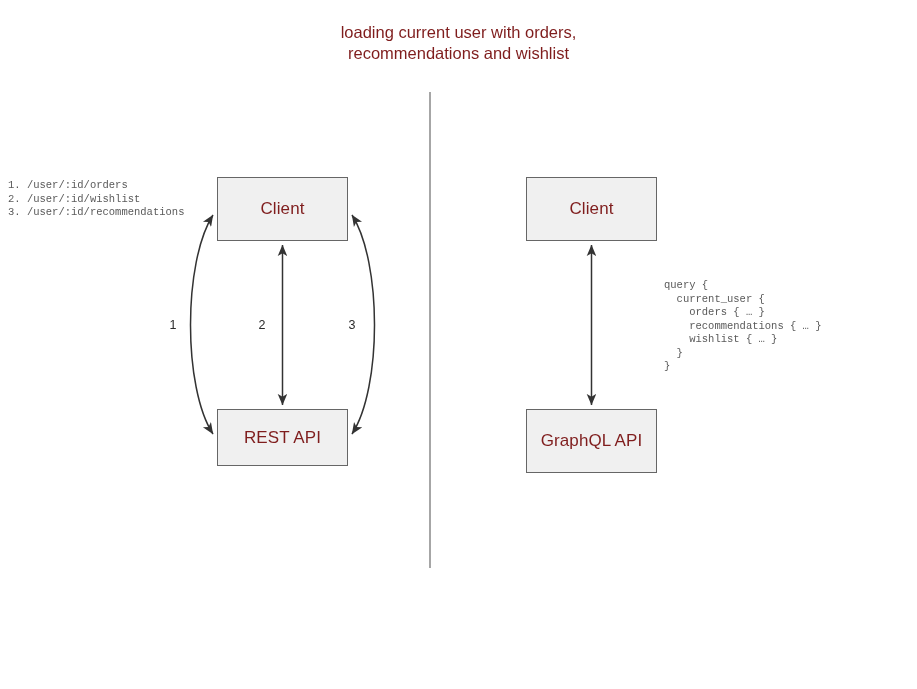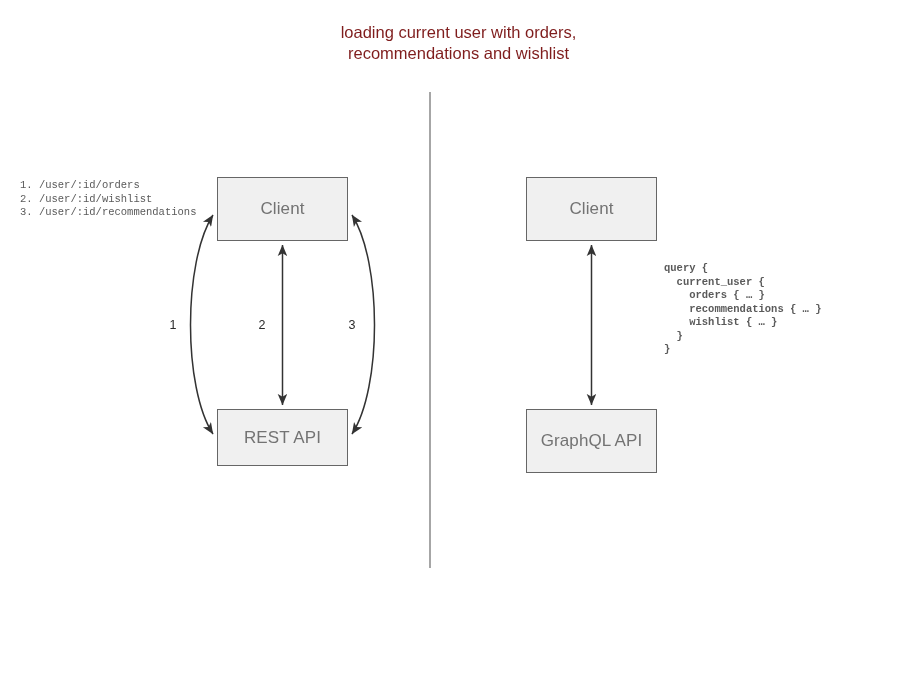--- a/index.html
+++ b/index.html
@@ -51,21 +51,21 @@
   
   .node {
     position: absolute;
     box-sizing: border-box;
     background: #f0f0f0;
     border: 1.4px solid #666666;
     display: flex;
     align-items: center;
     justify-content: center;
     font-size: 17px;
-    color: #737373;
+    color: #7f1d1d;
     letter-spacing: .1px;
   }
   .node-client-rest  { left: 217px; top: 177px; width: 131px; height: 64px; }
   .node-rest-api     { left: 217px; top: 409px; width: 131px; height: 57px; }
   .node-client-gql   { left: 526px; top: 177px; width: 131px; height: 64px; }
   .node-graphql-api  { left: 526px; top: 409px; width: 131px; height: 64px; text-align: right; }
 
   
   .edge-label {
     position: absolute;
@@ -80,22 +80,22 @@
 
   
   .code {
     position: absolute;
     font-family: "Liberation Mono", "DejaVu Sans Mono", monospace;
     font-size: 10.5px;
     line-height: 13.5px;
     color: #5a5a5a;
     white-space: pre;
   }
-  .code-rest-endpoints { left: 20px;   top: 179px; }
-  .code-graphql-query  { left: 664px; top: 262px; font-weight: bold; }
+  .code-rest-endpoints { left: 8px;   top: 179px; }
+  .code-graphql-query  { left: 664px; top: 279px; }
 </style>
 </head>
 <body>
 
 <div id="canvas">
 
   <div class="title">loading current user with orders,
 recommendations and wishlist</div>
 
   <svg class="vector" viewBox="0 0 917 689">

